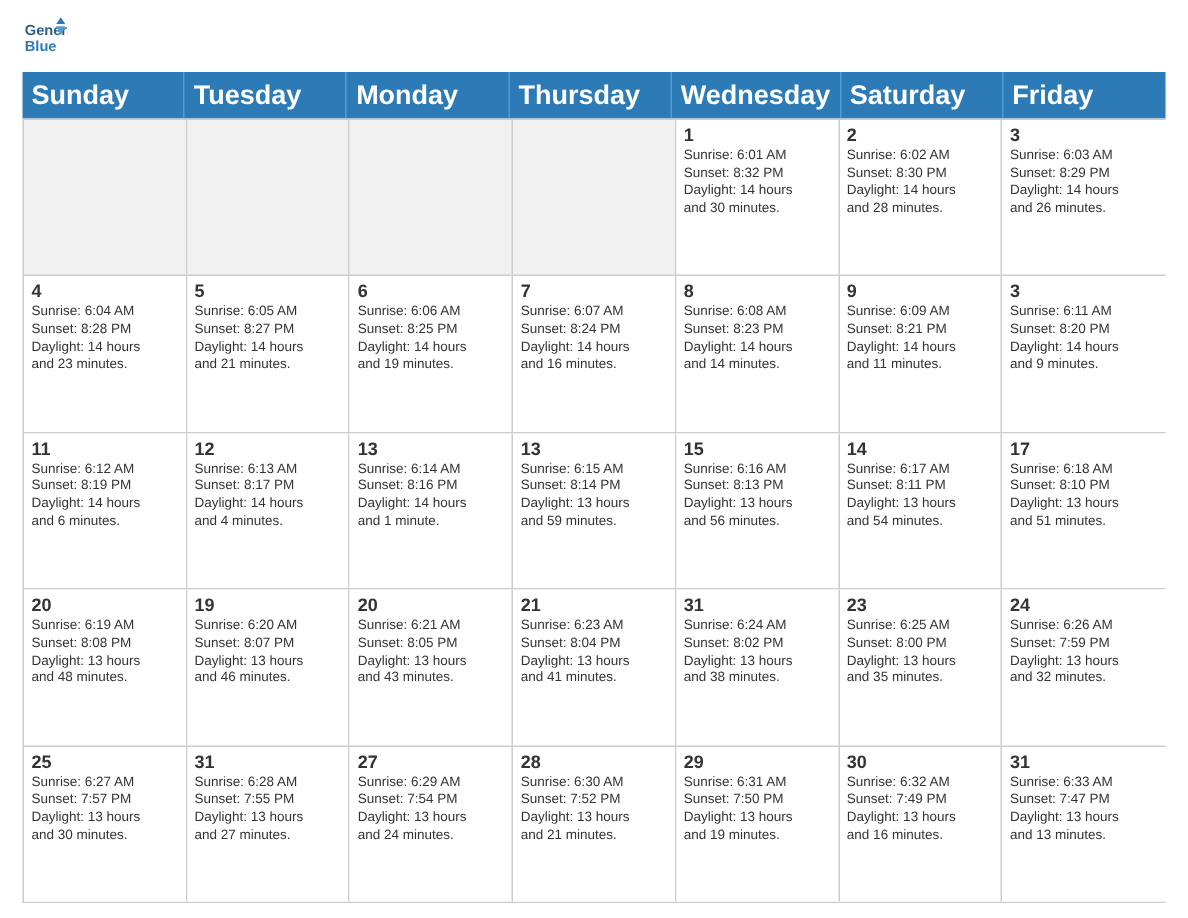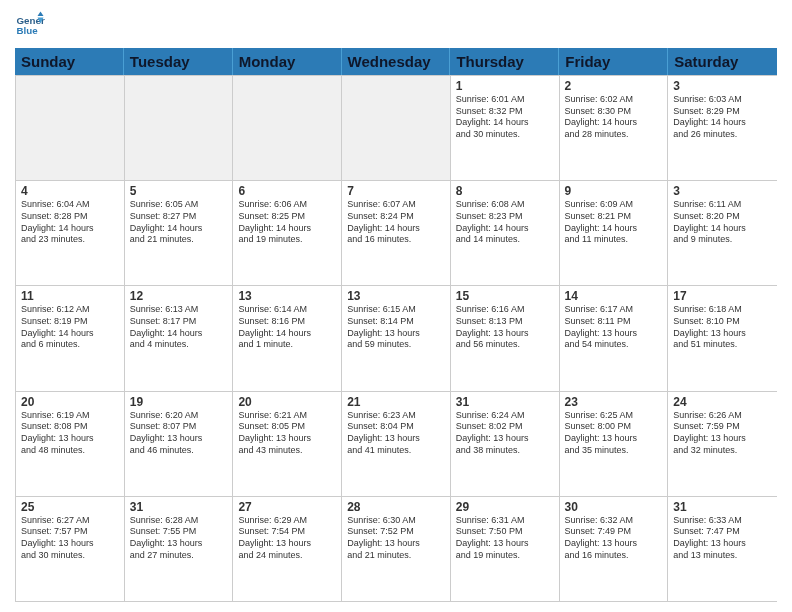--- a/index.html
+++ b/index.html
@@ -50,23 +50,23 @@
       flex: 1;
       display: flex;
       flex-direction: column;
     }
     .cal-header {
       display: grid;
       grid-template-columns: repeat(7, 1fr);
       background: #2c7bb6;
     }
     .cal-header-cell {
-      color: #0f172a;
+      color: #ffffff;
       font-weight: bold;
-      font-size: 15px;
+      font-size: 18px;
       padding: 5px 6px;
       border-right: 1px solid #4a9fd4;
     }
     .cal-header-cell:last-child {
       border-right: none;
     }
     .cal-body {
       flex: 1;
       display: grid;
       grid-template-rows: repeat(5, 1fr);
@@ -126,24 +126,24 @@
       <div class="month-title"></div>
       <div class="location"></div>
     </div>
   </div>
 
   <div class="calendar">
     <div class="cal-header" id="cal-header">
         <div class="cal-header-cell">Sunday</div>
         <div class="cal-header-cell">Tuesday</div>
         <div class="cal-header-cell">Monday</div>
+        <div class="cal-header-cell">Thursday</div>
         <div class="cal-header-cell">Wednesday</div>
-        <div class="cal-header-cell">Thursday</div>
+        <div class="cal-header-cell">Saturday</div>
         <div class="cal-header-cell">Friday</div>
-        <div class="cal-header-cell">Saturday</div>
       </div>
     <div class="cal-body" id="cal-body">
         <div class="cal-row">
           <div class="cal-cell empty shaded"></div>
           <div class="cal-cell empty shaded"></div>
           <div class="cal-cell empty shaded"></div>
           <div class="cal-cell empty shaded"></div>
           <div class="cal-cell">
             <span class="day-num">1</span>
             <div class="cell-text">Sunrise: 6:01 AM<br>Sunset: 8:32 PM<br>Daylight: 14 hours<br>and 30 minutes.</div>

